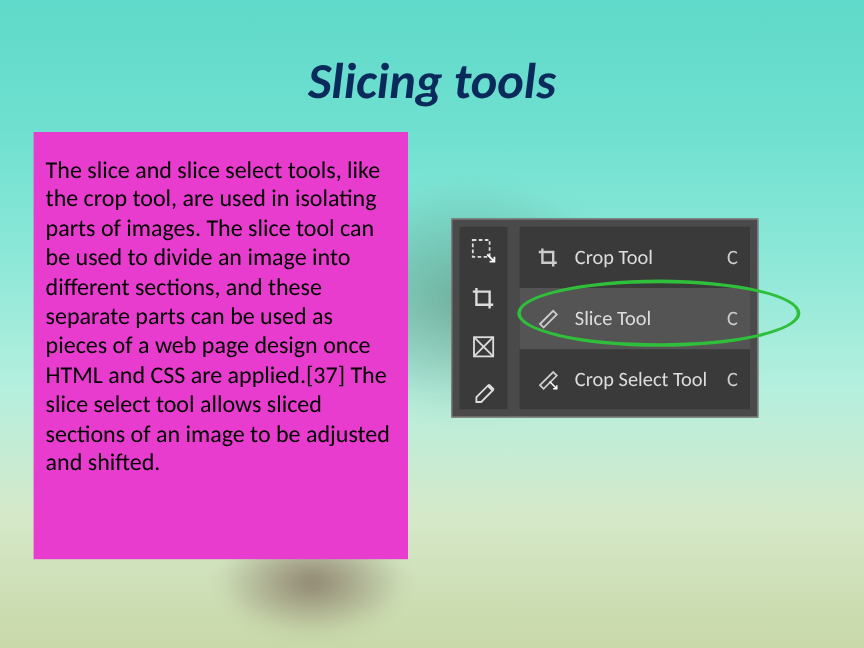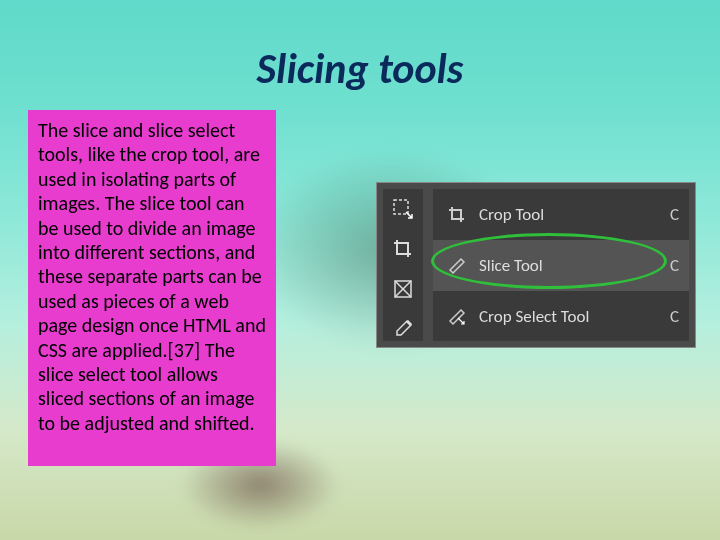--- a/index.html
+++ b/index.html
@@ -35,33 +35,33 @@
     font-size: 42px;
     font-style: italic;
     font-weight: bold;
     color: #0b2a5c;
     margin-top: 29px;
   }
   .text-box {
     position: absolute;
     left: 28px;
     top: 110px;
-    width: 248px;
+    width: 312px;
     height: 356px;
     background: #e83ccf;
     color: #000;
-    padding: 8px 10px;
+    padding: 20px 10px;
     font-size: 20px;
     line-height: 1.22;
   }
   .panel {
     position: absolute;
     left: 376px;
     top: 182px;
-    width: 320px;
+    width: 256px;
     height: 166px;
     background: #4a4a4a;
     border: 1px solid #888;
   }
   .panel-left {
     position:absolute; left:6px; top:6px; width:40px; bottom:6px;
     background:#3a3a3a;
   }
   .tool-icon {
     width:40px; height:40px; display:flex; align-items:center; justify-content:center;

